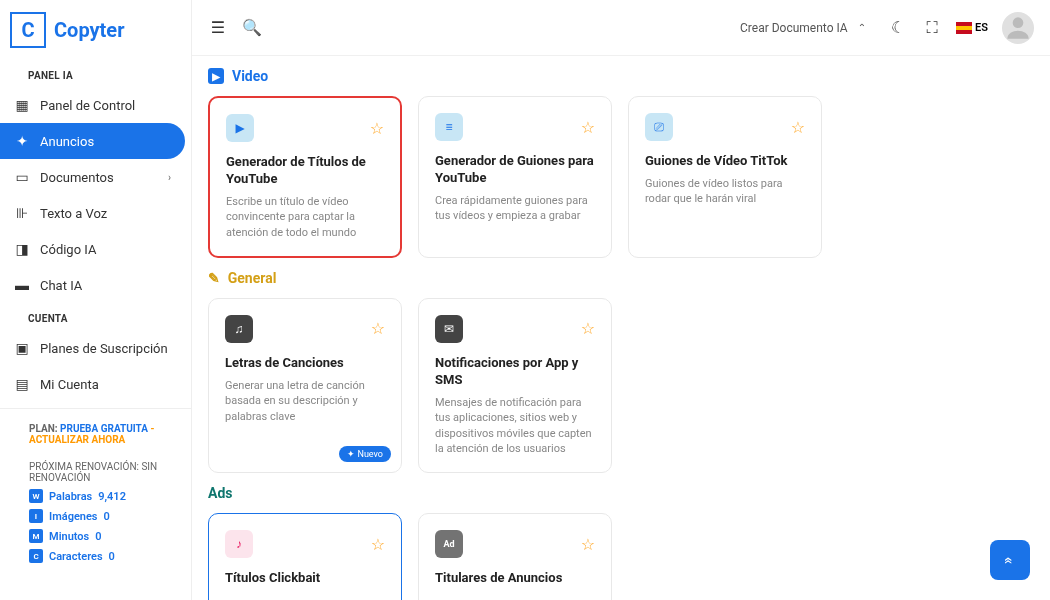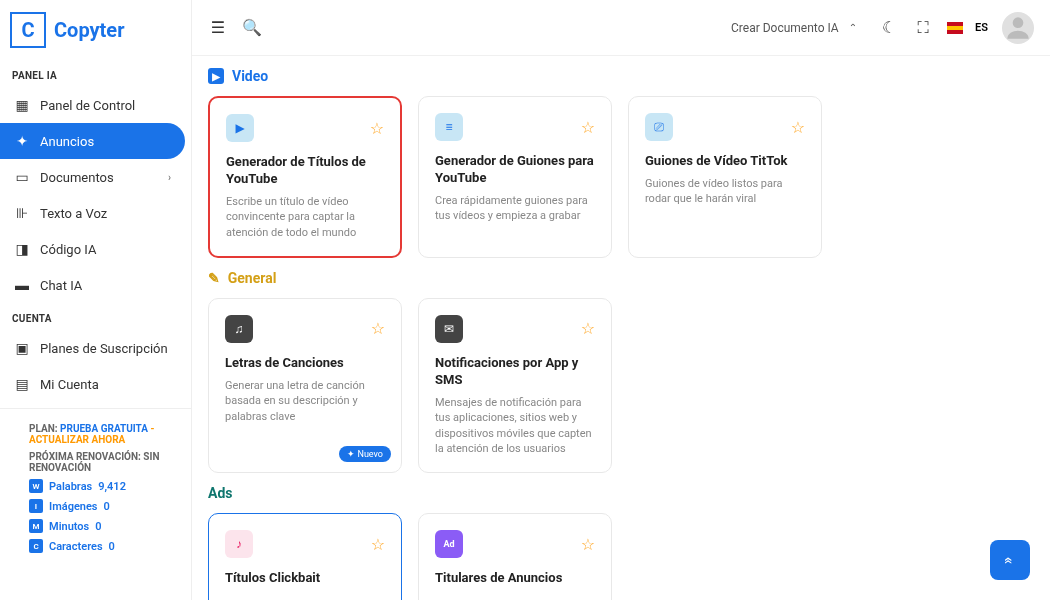--- a/index.html
+++ b/index.html
@@ -2,56 +2,56 @@
 <html><head>
 <meta charset="utf-8">
 <style>
 *{margin:0;padding:0;box-sizing:border-box;font-family:-apple-system,BlinkMacSystemFont,'Segoe UI',Roboto,sans-serif}
 body{background:#f5f5f5;overflow:hidden}
 .app{display:flex;height:600px;width:1050px;background:#fff}
 .sidebar{width:192px;background:#fff;border-right:1px solid #eee;display:flex;flex-direction:column;overflow-y:auto}
 .logo{display:flex;align-items:center;padding:12px 10px;gap:8px}
 .logo-box{width:36px;height:36px;border:2px solid #1a73e8;display:flex;align-items:center;justify-content:center;font-weight:700;color:#1a73e8;font-size:20px}
 .logo-text{color:#1a73e8;font-weight:700;font-size:20px}
-.section-label{padding:10px 12px 6px;font-size:10px;font-weight:700;color:#333;letter-spacing:.3px}
+.section-label{padding:10px 28px 6px;font-size:10px;font-weight:700;color:#333;letter-spacing:.3px}
 .nav-item{display:flex;align-items:center;padding:10px 14px;font-size:13px;color:#333;cursor:pointer;gap:10px;border-radius:0 20px 20px 0;margin-right:6px}
 .nav-item.active{background:#1a73e8;color:#fff}
 .nav-item.active .nav-icon{color:#fff}
 .nav-icon{width:16px;height:16px;display:flex;align-items:center;justify-content:center;color:#333;font-size:14px}
 .nav-chevron{margin-left:auto;font-size:10px;color:#666}
 .credits{padding:8px 29px;font-size:10px}
 .plan-line{color:#666;font-weight:700}
 .plan-name{color:#1a73e8}
 .plan-upgrade{color:#f90}
-.renewal{color:#666;font-weight:700;margin-top:6px}
+.renewal{color:#666;font-weight:400;margin-top:16px}
 .credit-row{display:flex;align-items:center;gap:6px;margin-top:6px;font-size:11px;color:#1a73e8;font-weight:600}
 .credit-row .ci{width:14px;height:14px;background:#1a73e8;border-radius:2px;display:flex;align-items:center;justify-content:center;color:#fff;font-size:8px}
 .divider{height:1px;background:#eee;margin:6px 0}
 .main{flex:1;display:flex;flex-direction:column;overflow:hidden}
 .topbar{height:56px;display:flex;align-items:center;padding:0 16px;gap:14px;border-bottom:1px solid #f0f0f0}
 .tb-btn{width:20px;height:20px;display:flex;align-items:center;justify-content:center;cursor:pointer;color:#333}
 .tb-spacer{flex:1}
 .tb-create{display:flex;align-items:center;gap:10px;font-size:12px;color:#555;cursor:pointer;padding:4px 8px}
-.tb-flag{display:flex;align-items:center;gap:12px;font-size:11px;font-weight:600}
+.tb-flag{display:flex;align-items:center;gap:3px;font-size:11px;font-weight:600}
 .flag{width:16px;height:12px;background:linear-gradient(to bottom,#c60b1e 33%,#ffc400 33%,#ffc400 66%,#c60b1e 66%)}
 .avatar{width:32px;height:32px;border-radius:50%;background:#e0e0e0;display:flex;align-items:center;justify-content:center;color:#999}
 .content{flex:1;overflow-y:auto;padding:0 16px 20px}
 .section-header{display:flex;align-items:center;gap:8px;padding:12px 0;font-size:14px;font-weight:700;color:#1a73e8}
 .section-header.general{color:#d4a017}
 .section-header.ads{color:#0f766e}
 .sh-icon{width:16px;height:16px;border-radius:3px;display:flex;align-items:center;justify-content:center;color:#fff;font-size:10px}
 .sh-icon.video{background:#1a73e8}
 .cards{display:flex;gap:16px;flex-wrap:wrap}
 .card{width:194px;background:#fff;border:1px solid #e8e8e8;border-radius:10px;padding:16px;position:relative;cursor:pointer}
 .card.highlight{border:2px solid #e53935}
 .card.selected{border:1.5px solid #1a73e8}
 .card-top{display:flex;justify-content:space-between;align-items:center;margin-bottom:12px}
 .card-icon{width:28px;height:28px;border-radius:6px;display:flex;align-items:center;justify-content:center;font-size:12px;color:#1a73e8;background:#c8e6f5}
 .card-icon.dark{background:#444;color:#fff}
-.card-icon.red{background:#8b5cf6;color:#fff;font-size:9px;font-weight:700}
+.card-icon.red{background:#737373;color:#fff;font-size:9px;font-weight:700}
 .card-icon.pink{color:#e91e63;background:#fce4ec}
 .star{color:#ffa726;font-size:16px}
 .card-title{font-size:13px;font-weight:700;color:#222;margin-bottom:6px;line-height:1.3}
 .card-desc{font-size:11px;color:#888;line-height:1.4}
 .badge-new{position:absolute;bottom:10px;right:10px;background:#1a73e8;color:#fff;font-size:9px;padding:3px 8px;border-radius:10px;display:flex;align-items:center;gap:3px}
 .fab{position:fixed;bottom:20px;right:20px;width:40px;height:40px;background:#1a73e8;border-radius:8px;display:flex;align-items:center;justify-content:center;color:#fff;cursor:pointer;font-size:16px}
 svg{width:100%;height:100%}
 </style>
 </head>
 <body>

